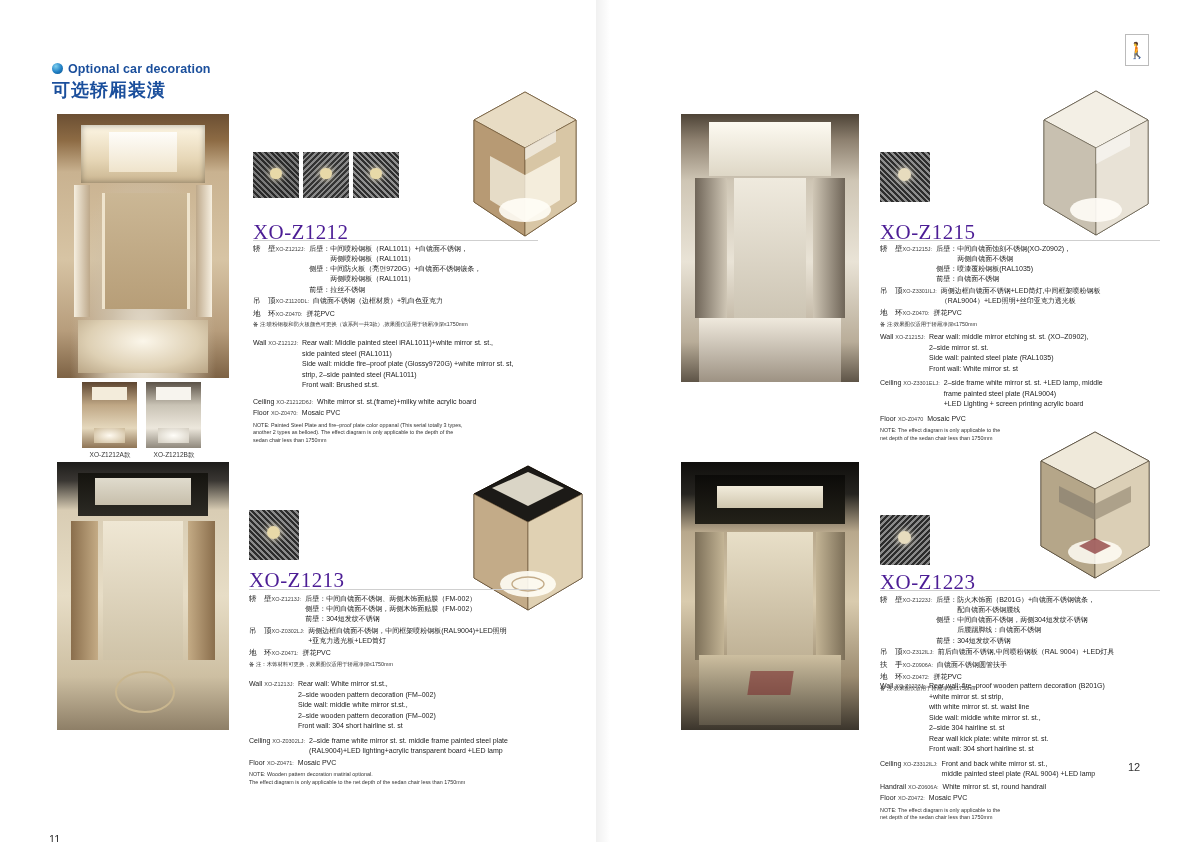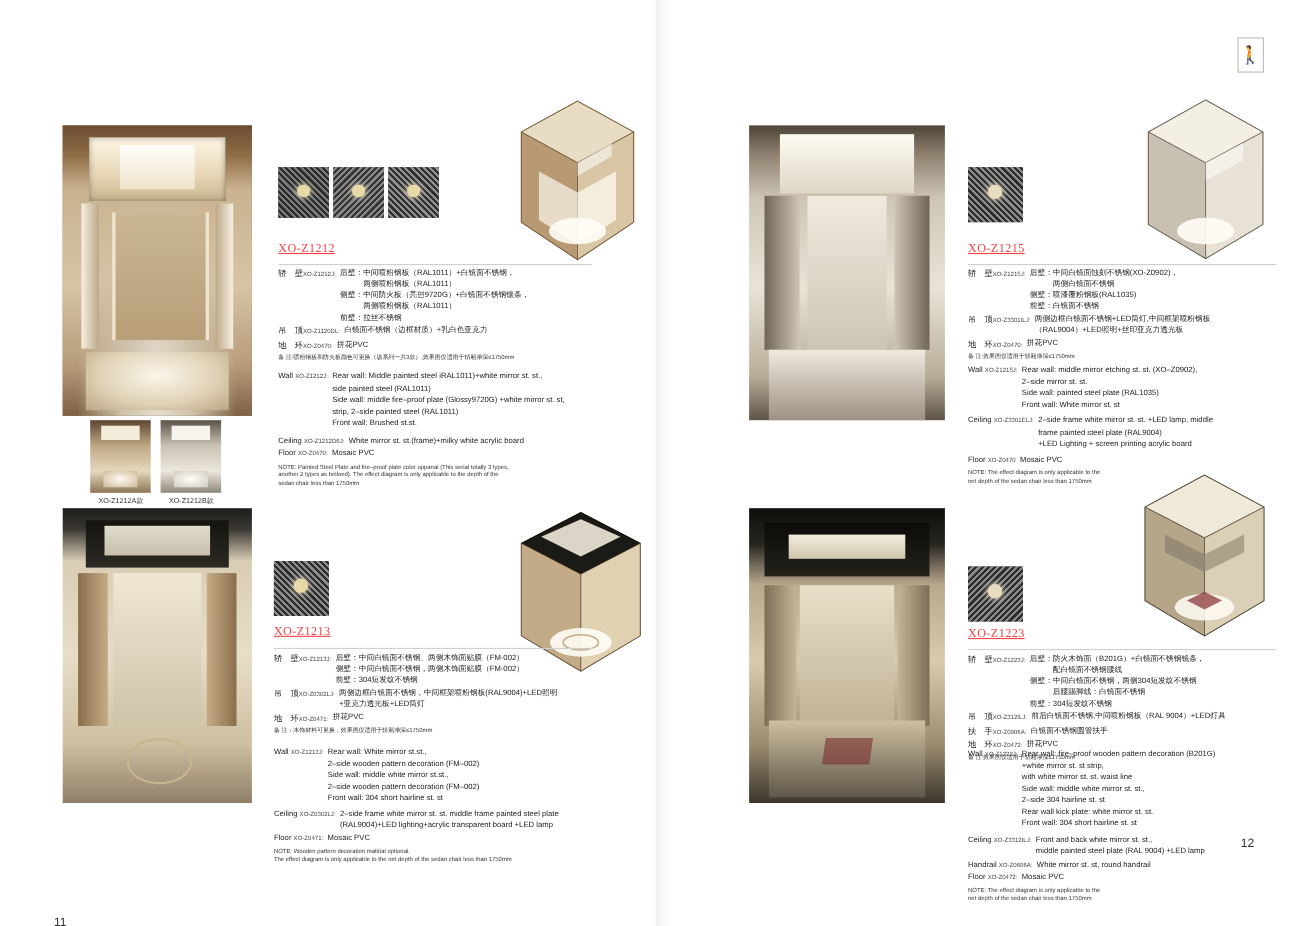--- a/index.html
+++ b/index.html
@@ -24,21 +24,21 @@
   
   .person{position:absolute;right:42px;top:34px;width:22px;height:30px;
           border:1px solid #bbb;display:flex;align-items:center;justify-content:center;
           font-size:16px;color:#333;}
 
   
   .photo{position:absolute;overflow:hidden;background:#b5a18c;}
 
   .thumbcap{position:absolute;font-size:6.5px;color:#333;text-align:center;}
 
-  .code{position:absolute;font-family:"Liberation Serif",serif;font-size:11px;color:#ef4444;letter-spacing:.4px;text-decoration:underline;}
+  .code{position:absolute;font-family:"Liberation Serif",serif;font-size:21px;color:#4c1d95;letter-spacing:.4px;}
 
   .spec{position:absolute;font-size:7px;line-height:1.45;color:#1a1a1a;}
   .spec .row{display:flex;margin-bottom:1.5px;}
   .spec .lbl{flex:0 0 auto;white-space:nowrap;padding-right:4px;}
   .spec .lbl .big{font-size:7.5px;}
   .spec .lbl .sm{font-size:5.5px;color:#444;}
   .spec .val{flex:1 1 auto;}
   .spec .note{font-size:5.4px;color:#333;margin-top:2px;line-height:1.35;}
 
   .eng{position:absolute;font-size:7px;line-height:1.5;color:#1a1a1a;}
@@ -62,20 +62,26 @@
   .gutter{position:absolute;top:0;width:14px;height:842px;
      background:linear-gradient(to right,rgba(0,0,0,0.06),rgba(0,0,0,0.0));}
 </style>
 </head>
 <body>
 
 <div class="page">
 
   <div class="person">🚶</div>
 
+  <div class="hdr">
+    <div class="en">
+      <span class="bullet"></span><span>Optional car decoration</span>
+    </div>
+    <div class="cn">可选轿厢装潢</div>
+  </div>
 
   <div class="photo" style="left:57px;top:114px;width:172px;height:264px;
        background:
        radial-gradient(ellipse at 50% 92%, #e9e2d4 0%, #cdbfa8 28%, rgba(0,0,0,0) 60%),
        linear-gradient(to bottom,#6b4f33 0%,#8d6b44 10%,#c9b290 22%,#d7c4a4 55%,#b79d7c 82%,#7d6244 100%),
        #8a6c48;">
     <div style="position:absolute;left:14%;top:4%;width:72%;height:22%;
          background:linear-gradient(to bottom,#fdf6e4,#e6d6b6 60%,#c9b48f);
          box-shadow:inset 0 0 6px rgba(0,0,0,.35);"></div>
     <div style="position:absolute;left:30%;top:7%;width:40%;height:15%;

